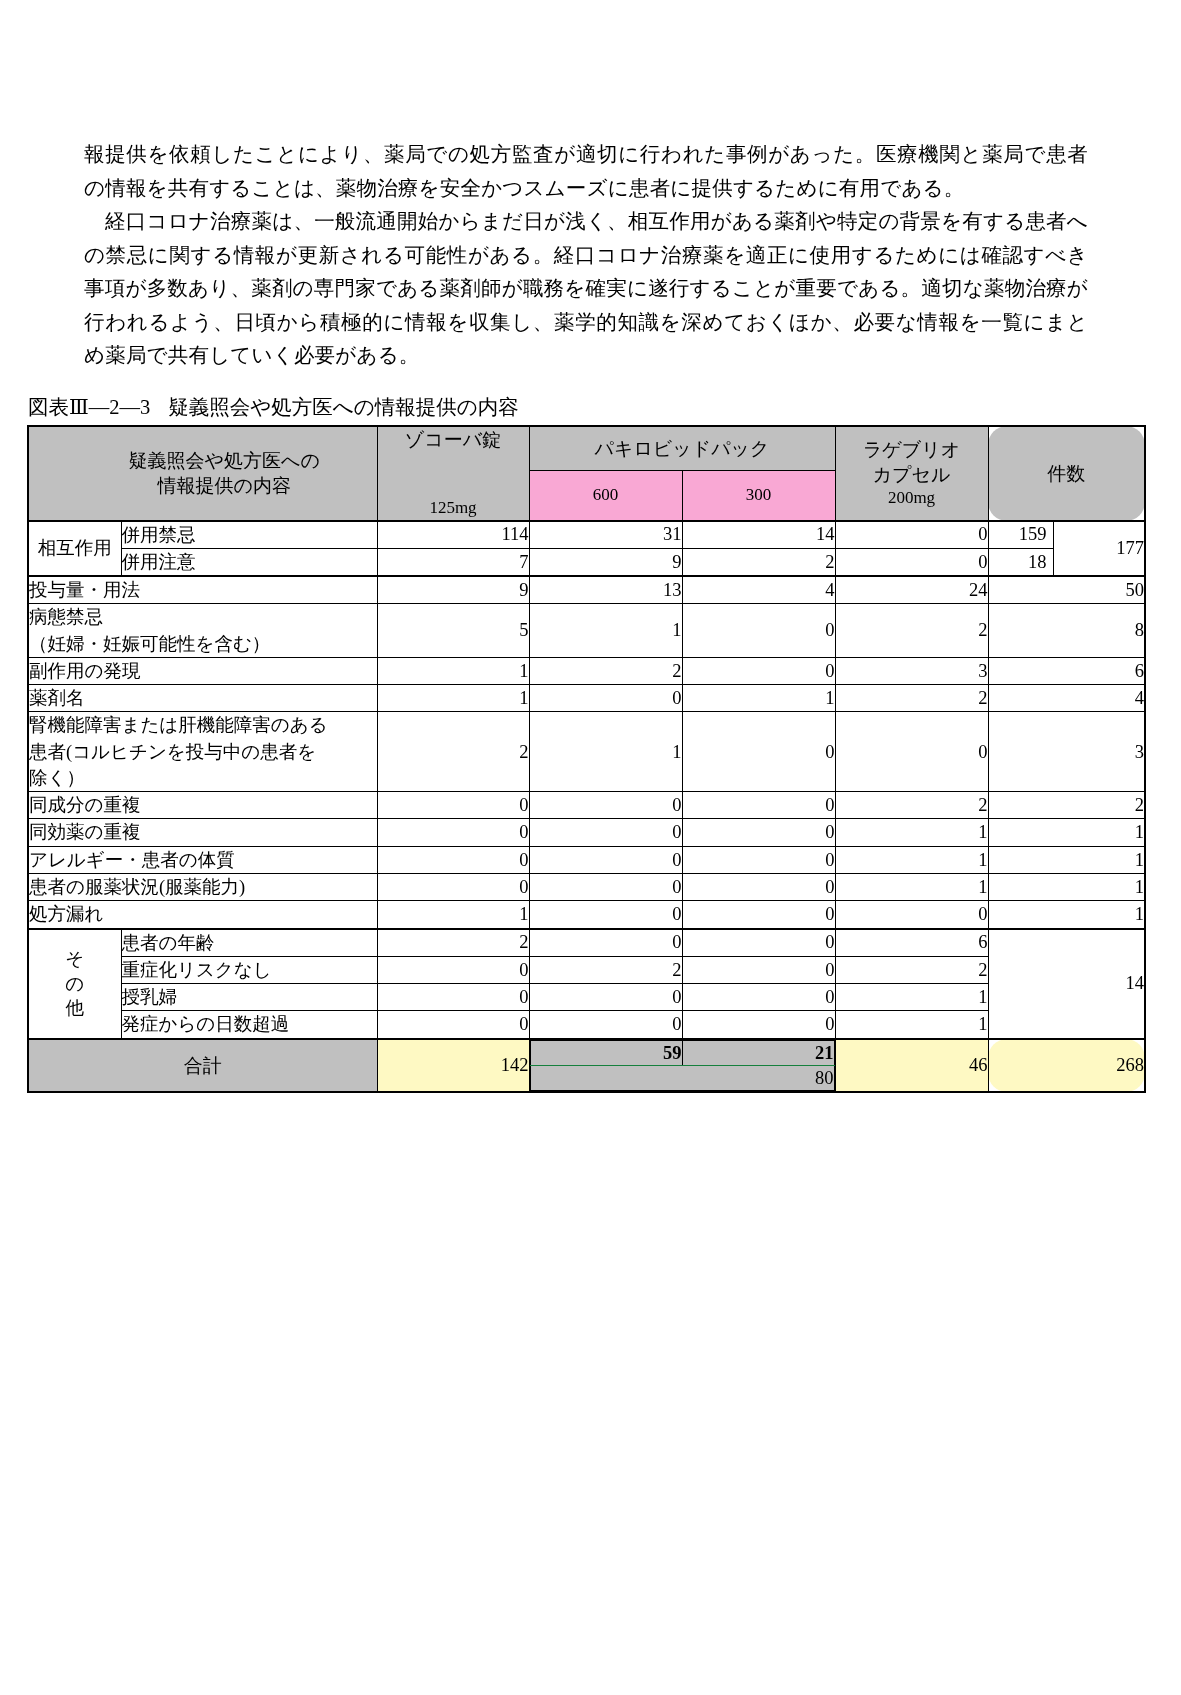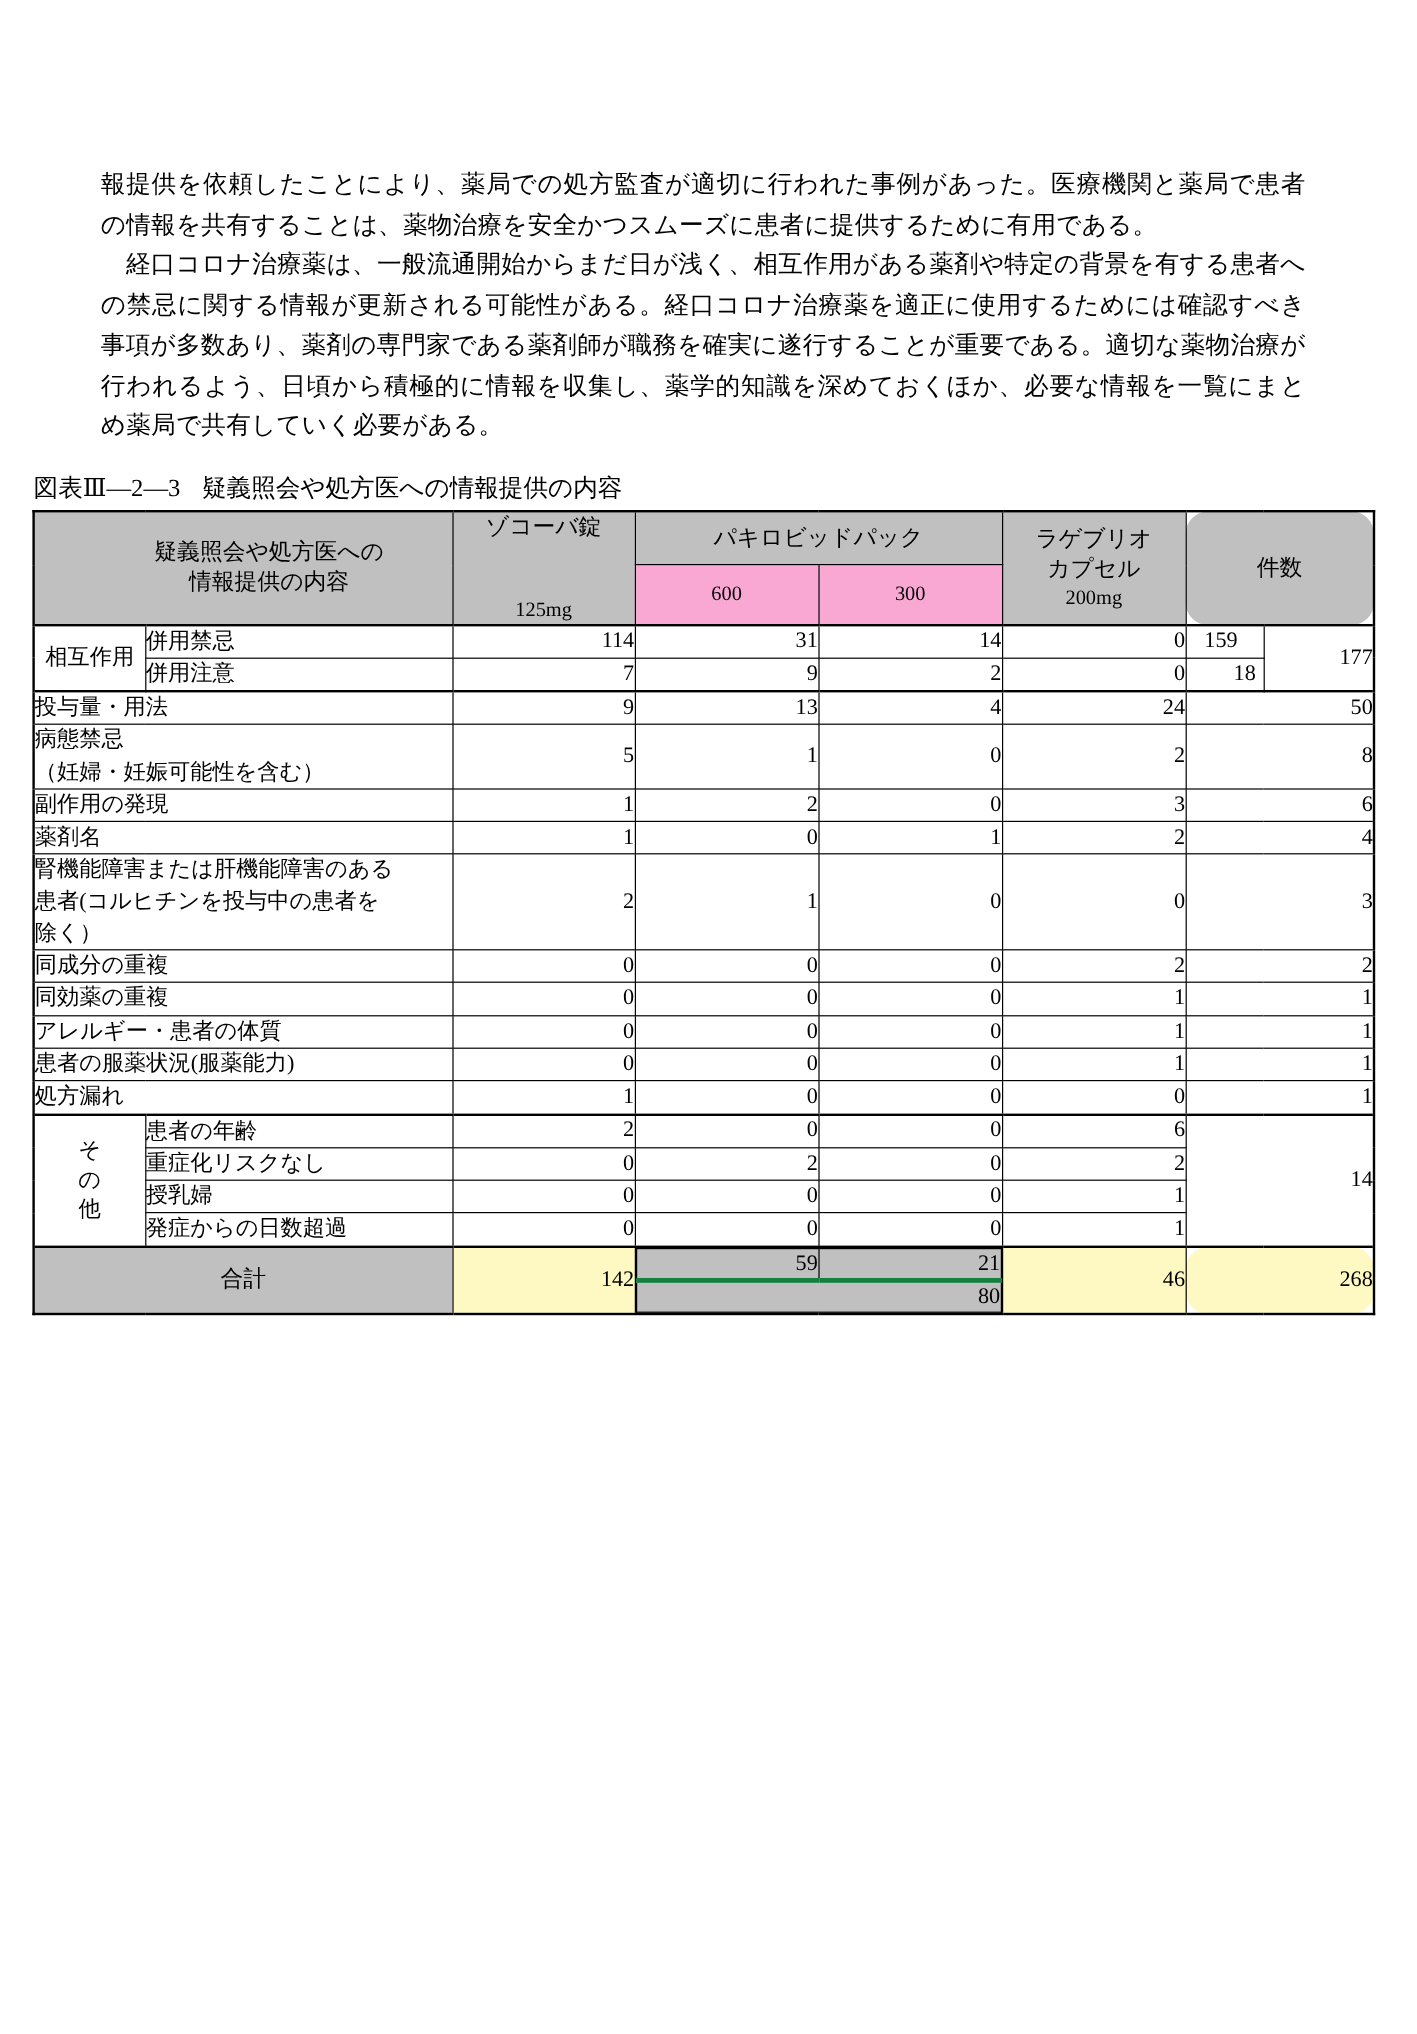--- a/index.html
+++ b/index.html
@@ -131,21 +131,21 @@
     width: 100%;
     table-layout: fixed;
   }
   .total-split td {
     border: 0;
     background: #c0c0c0;
     text-align: right;
     padding: 3px 12px 3px 4px;
     font-size: 18.5px;
   }
-  .total-split .tsplit-mid { border-bottom: 4px solid #15803d; }
+  .total-split .tsplit-mid { border-bottom: 1px solid #15803d; font-weight: bold; }
   .total-split .tsplit-div { border-right: 1px solid #000; }
 
   .minitbl { border-collapse: collapse; width: 100%; table-layout: fixed; }
   .minitbl td { border: 0; }
 </style>
 </head>
 <body>
 
 <div class="page">
 
@@ -194,21 +194,21 @@
       <td class="hdr-sub">300</td>
     </tr>
 
     <tr>
       <td class="rowlabel-center outer-left thickline-top" rowspan="2">相互作用</td>
       <td class="rowlabel thickline-top">併用禁忌</td>
       <td class="num thickline-top">114</td>
       <td class="num thickline-top">31</td>
       <td class="num thickline-top">14</td>
       <td class="num thickline-top">0</td>
-      <td class="num thickline-top" style="padding-right:6px;text-align:center;">159</td>
+      <td class="num thickline-top" style="padding-right:6px;">159</td>
       <td class="num outer-right thickline-top" rowspan="2">177</td>
     </tr>
 
     <tr>
       <td class="rowlabel">併用注意</td>
       <td class="num">7</td>
       <td class="num">9</td>
       <td class="num">2</td>
       <td class="num">0</td>
       <td class="num" style="padding-right:6px;padding-left:32px;">18</td>

